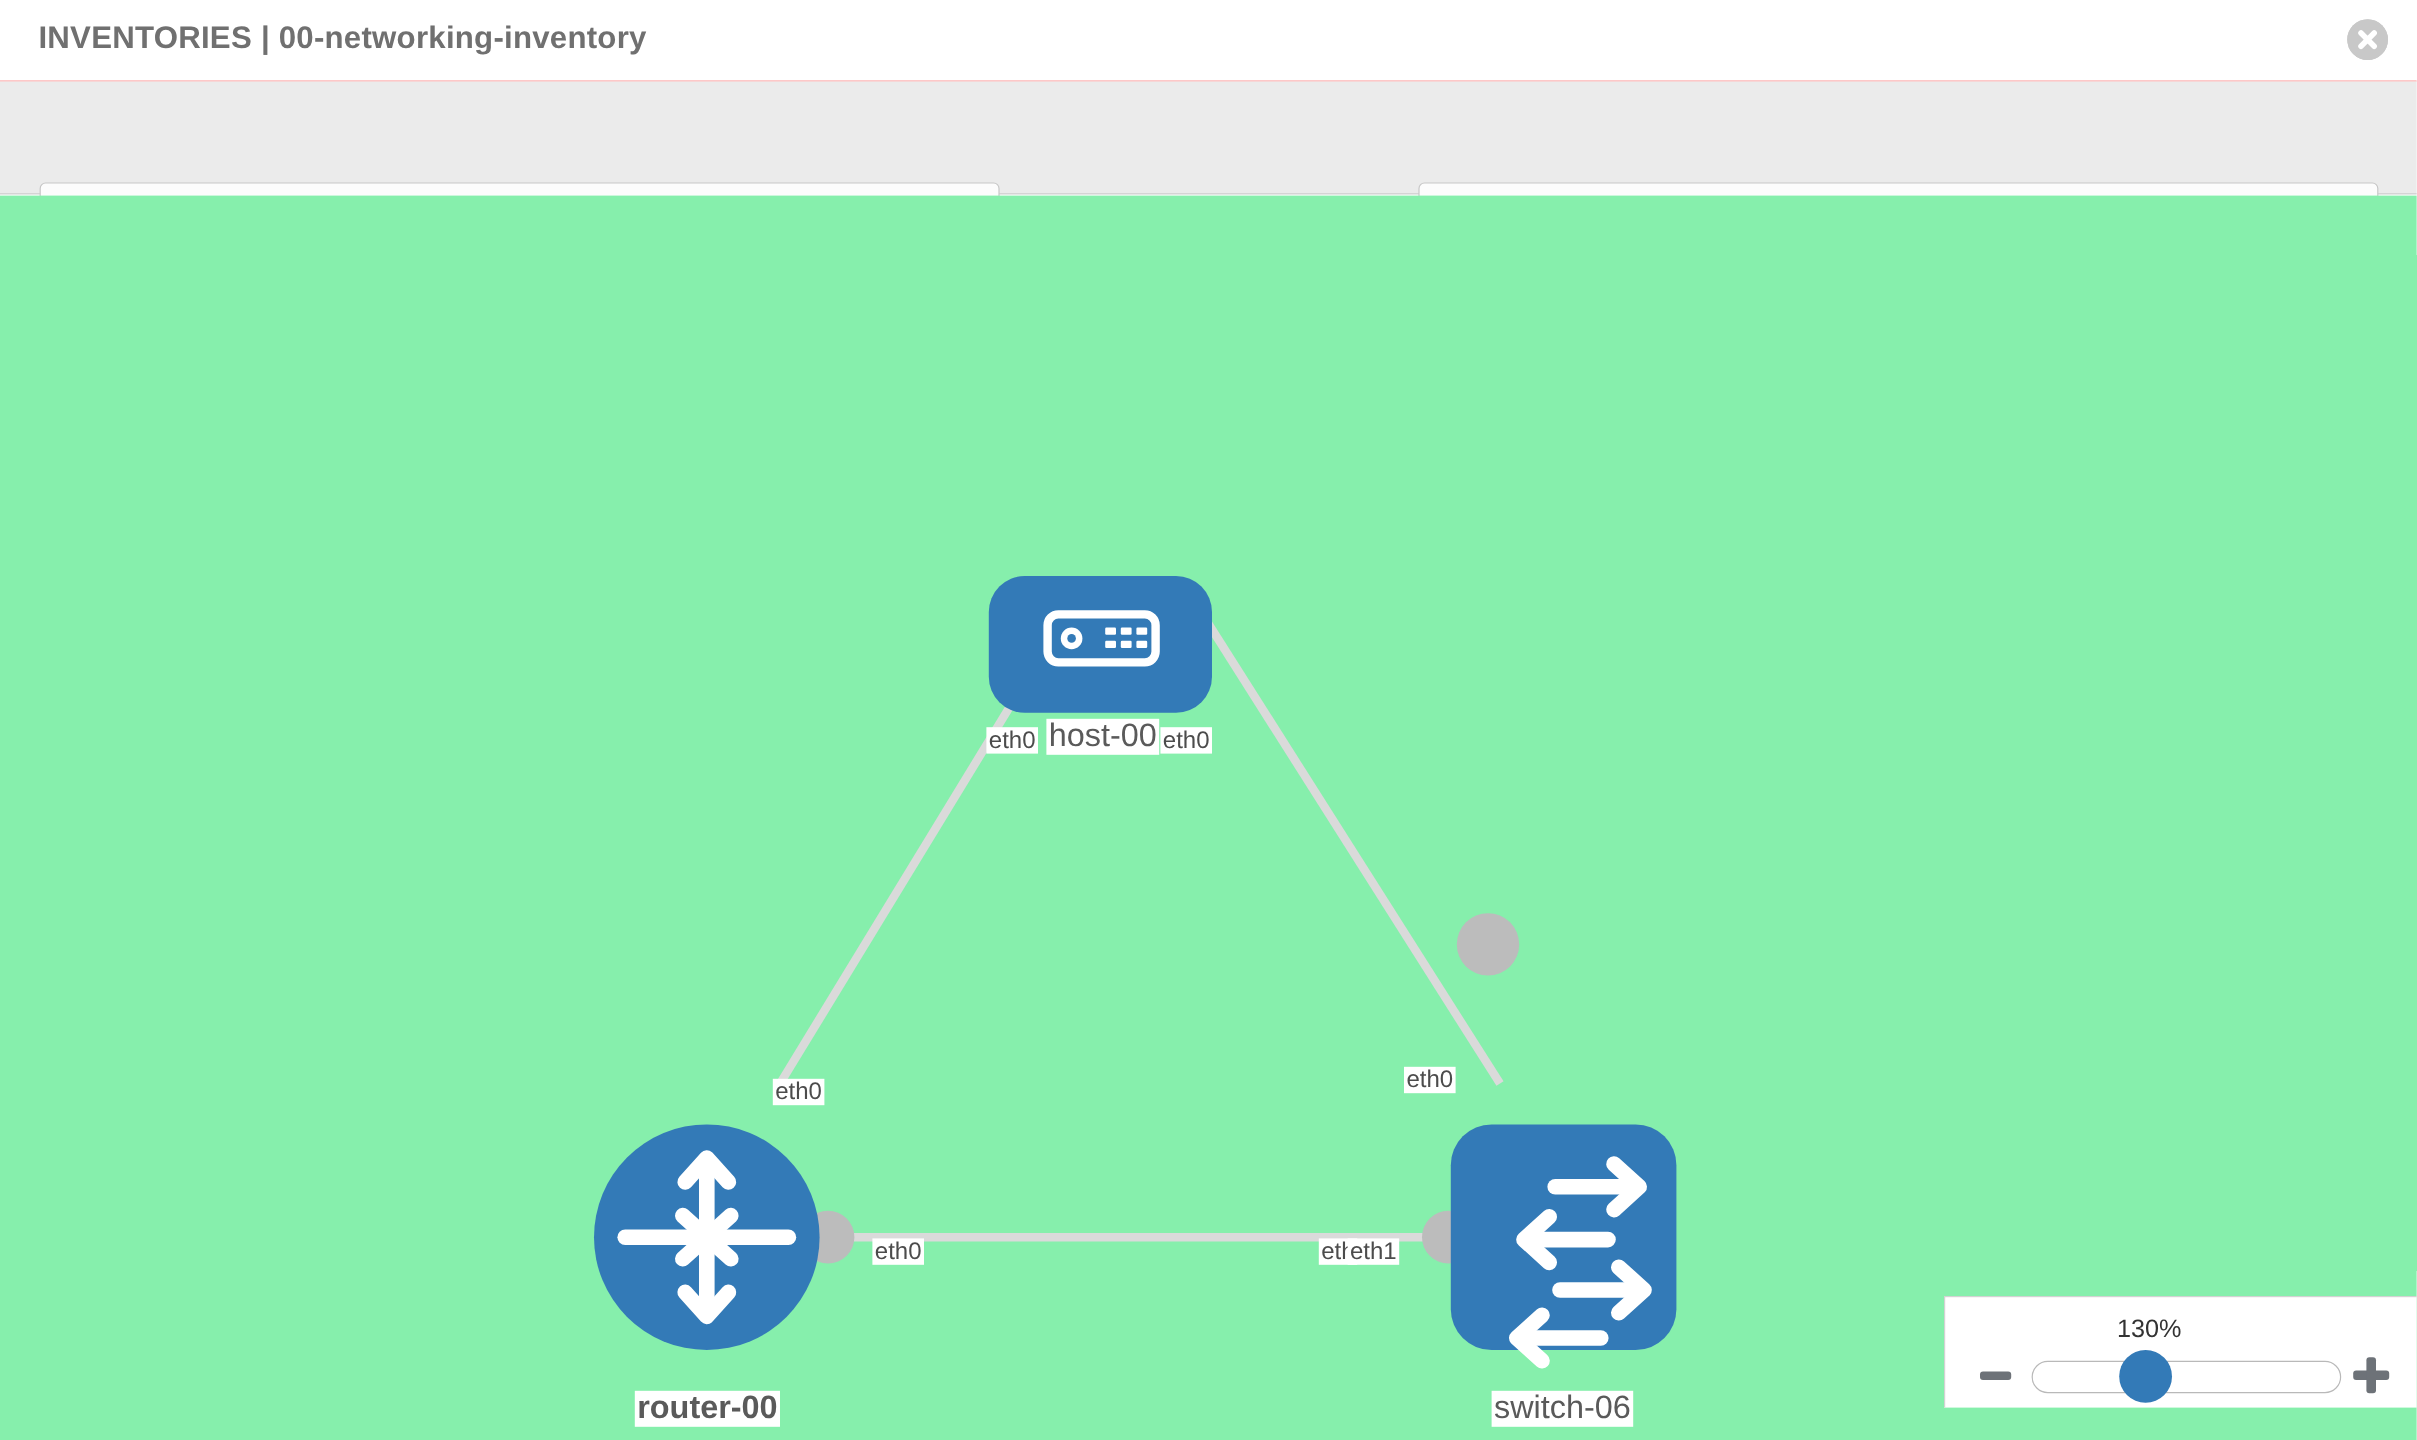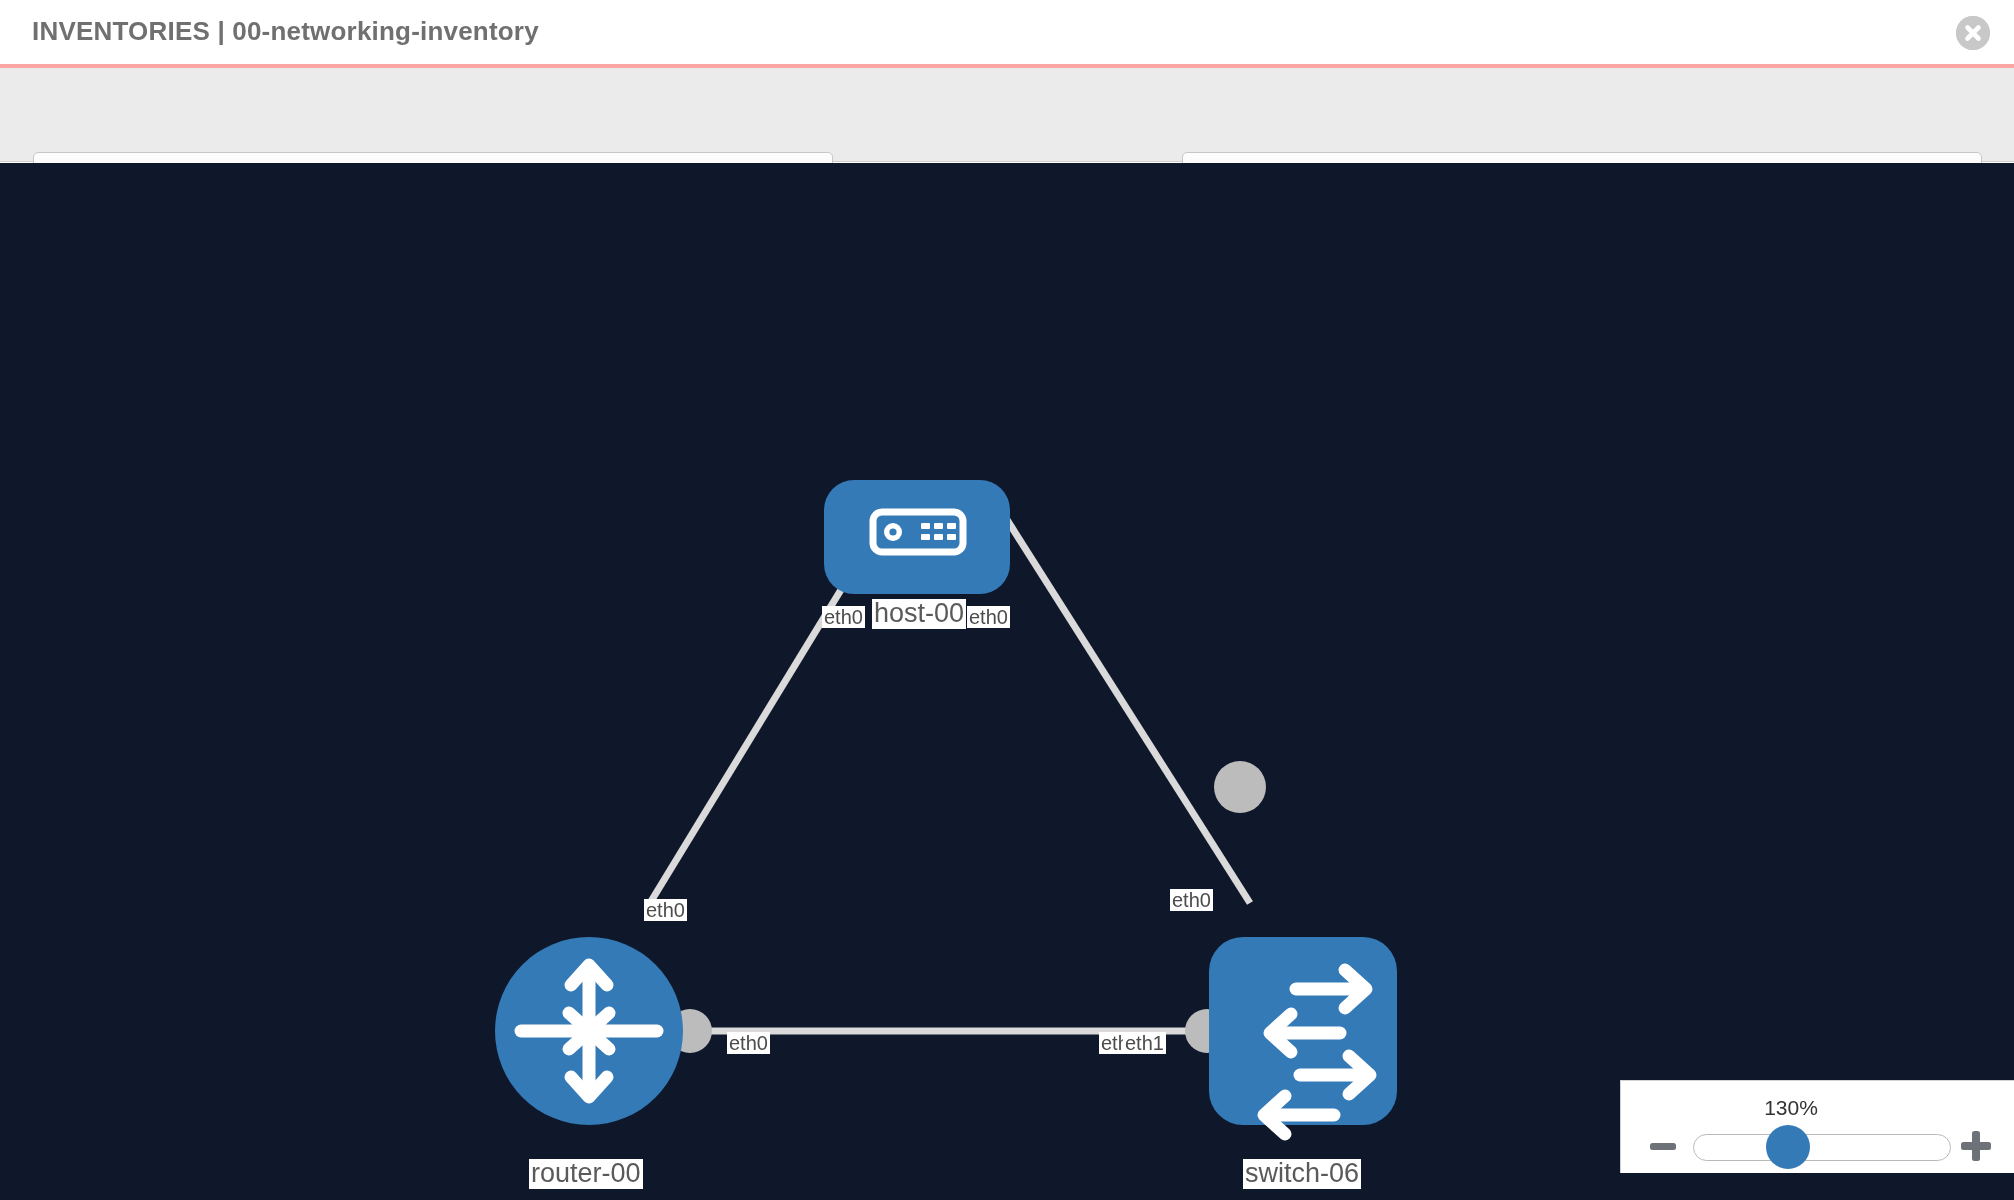--- a/index.html
+++ b/index.html
@@ -17,21 +17,21 @@
     height: 1200px;
     background: #ffffff;
   }
 
   
   .header {
     position: absolute;
     left: 0; top: 0;
     width: 2014px; height: 68px;
     background: #ffffff;
-    border-bottom: 4px solid #fca5a5;
+    border-bottom: 1px solid #fca5a5;
   }
   .header-title {
     position: absolute;
     left: 32px; top: 16px;
     font-size: 26px;
     font-weight: bold;
     color: #707070;
     letter-spacing: 0.2px;
     white-space: nowrap;
   }
@@ -101,21 +101,21 @@
     font-size: 23px;
     color: #a0a0a0;
     letter-spacing: 0.5px;
   }
 
   
   .canvas {
     position: absolute;
     left: 0; top: 163px;
     width: 2014px; height: 1037px;
-    background: #0f172a;
+    background: #86efac;
     overflow: hidden;
   }
   .canvas svg { position: absolute; left: 0; top: 0; }
 
   
   .nlabel {
     position: absolute;
     font-size: 27px;
     color: #5a5a5a;
     background: #ffffff;
@@ -303,21 +303,21 @@
 
     <div class="elabel" style="left:822px; top:443px;">eth0</div>
     <div class="elabel" style="left:967px; top:443px;">eth0</div>
     <div class="elabel" style="left:644px; top:736px;">eth0</div>
     <div class="elabel" style="left:1170px; top:726px;">eth0</div>
     <div class="elabel" style="left:727px; top:869px;">eth0</div>
     <div class="elabel" style="left:1099px; top:869px;">eth</div>
     <div class="elabel" style="left:1123px; top:869px;">eth1</div>
 
     <div class="nlabel" style="left:872px; top:436px;">host-00</div>
-    <div class="nlabel" style="left:529px; top:996px;">router-00</div>
+    <div class="nlabel" style="left:529px; top:996px;font-weight:bold;">router-00</div>
     <div class="nlabel" style="left:1243px; top:996px;">switch-06</div>
   </div>
 
   <div class="zoom-panel">
     <div class="zoom-pct">130%</div>
 
     <div class="zoom-minus">
       <svg width="28" height="28" viewBox="0 0 28 28" aria-hidden="true">
         <rect x="1" y="10" width="26" height="7" rx="2.5" fill="#6d7278"></rect>
       </svg>

